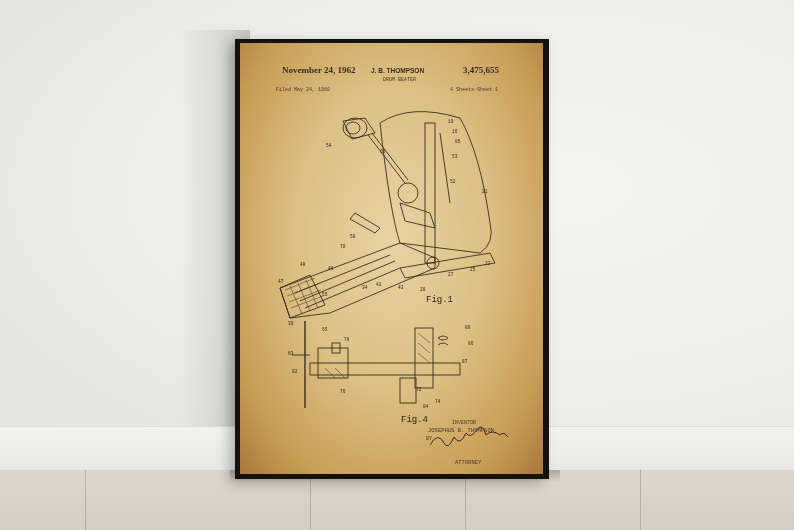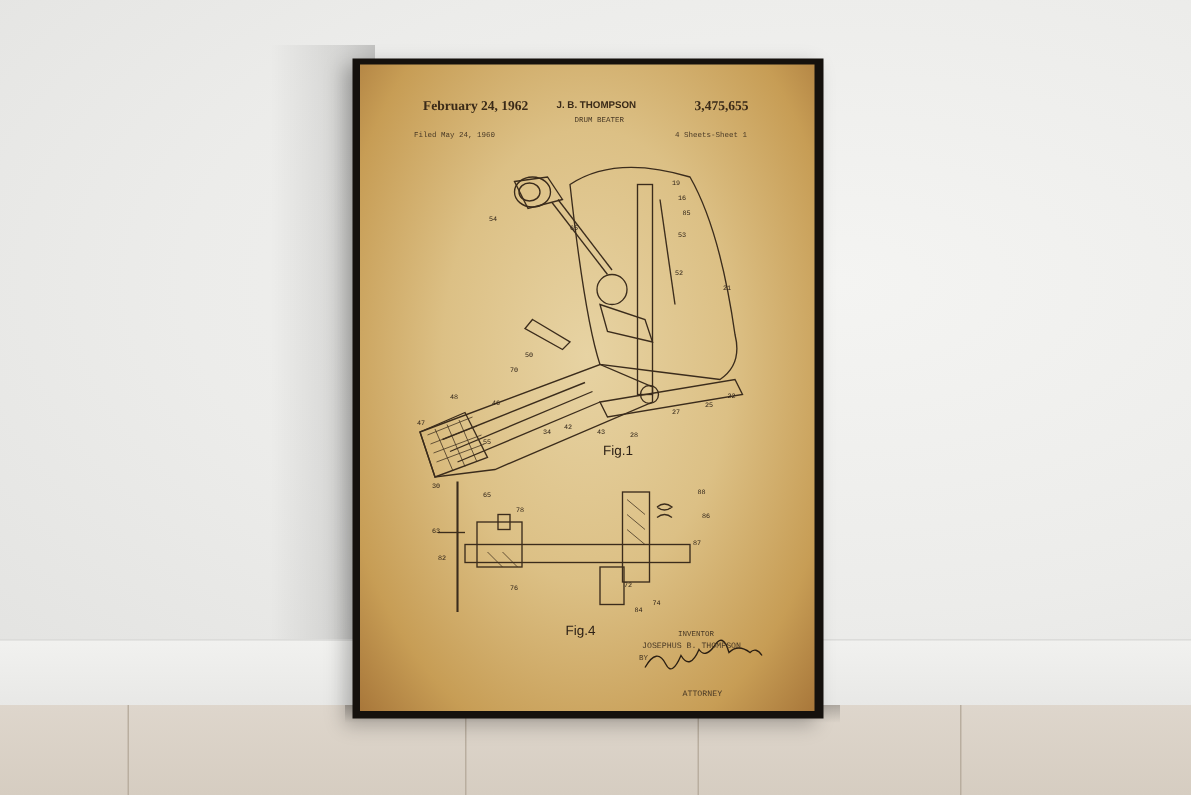--- a/index.html
+++ b/index.html
@@ -15,39 +15,39 @@
   .plank { position:absolute; top:470px; height:60px; width:1px; background:#b9ae9f; }
   .floor-shadow { position:absolute; left:230px; top:470px; width:330px; height:12px;
     background: linear-gradient(rgba(0,0,0,0.22), rgba(0,0,0,0)); }
   .frame { position:absolute; left:235px; top:39px; width:314px; height:440px;
     background:#15110d; box-shadow: -6px 4px 12px rgba(0,0,0,0.25); }
   .paper { position:absolute; left:5px; top:4px; width:303px; height:431px; overflow:hidden;
     background:
       radial-gradient(ellipse at 50% 45%, #e7d3a3 0%, #dcc085 45%, #c79d55 80%, #a8773a 100%); }
   .hdr { position:absolute; color:#3a2a18; font-weight:bold; }
   .small { position:absolute; color:#4a3a26; font-family:"Liberation Mono", monospace; font-size:5px; }
-  .lbl { position:absolute; color:#2e2217; font-family:Liberation Sans, sans-serif; }
+  .lbl { position:absolute; color:#2e2217; font-family:Liberation Mono, monospace;margin-left:24px; }
   svg.drw { position:absolute; left:0; top:0; }
 </style>
 </head>
 <body>
 
 <div class="wall"></div>
 <div class="wall-shadow"></div>
 <div class="baseboard"></div>
 <div class="floor"></div>
 <div class="plank" style="left:85px"></div>
 <div class="plank" style="left:310px"></div>
 <div class="plank" style="left:465px"></div>
 <div class="plank" style="left:640px"></div>
 <div class="floor-shadow"></div>
 
 <div class="frame">
   <div class="paper">
-    <div class="hdr" style="left:42px;top:22px;font-size:9px;">February 24, 1962</div>
+    <div class="hdr" style="left:42px;top:22px;font-size:9px;">November 24, 1962</div>
     <div class="hdr" style="left:131px;top:24px;font-size:6.5px;font-family:'Liberation Sans',sans-serif;">J. B. THOMPSON</div>
     <div class="small" style="left:143px;top:34px;">DRUM BEATER</div>
     <div class="hdr" style="left:223px;top:22px;font-size:9px;">3,475,655</div>
     <div class="small" style="left:36px;top:44px;">Filed May 24, 1960</div>
     <div class="small" style="left:210px;top:44px;">4 Sheets-Sheet 1</div>
 
     <svg class="drw" width="303" height="431" viewBox="0 0 303 431">
       <g fill="none" stroke="#3b2c1c" stroke-width="0.9">
 
         <path d="M140 80 Q170 60 220 75 Q240 110 250 180 Q255 200 240 210 L200 205 L160 200 Q150 170 140 80 Z"></path>

